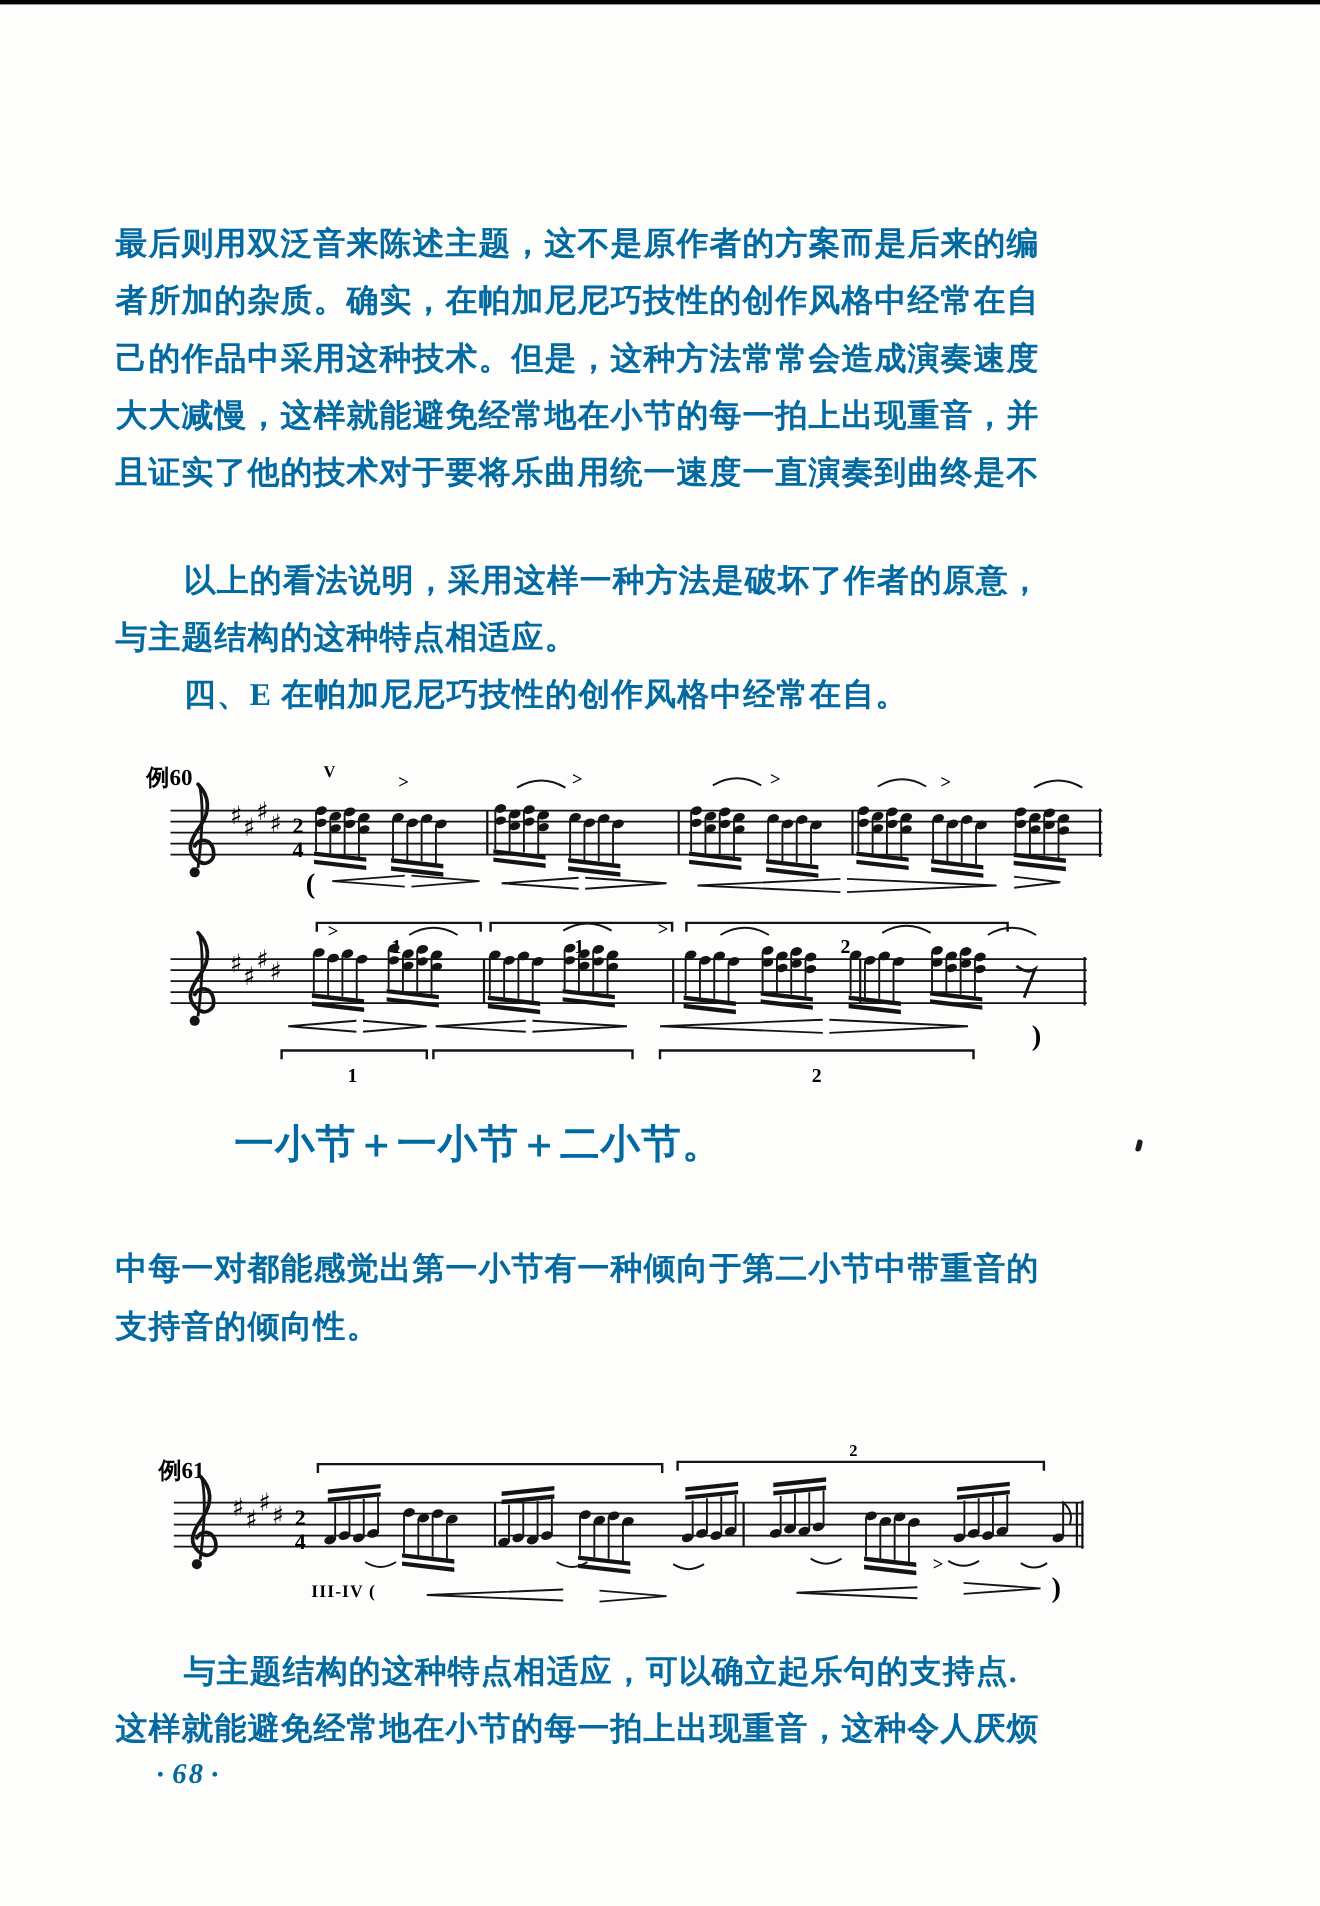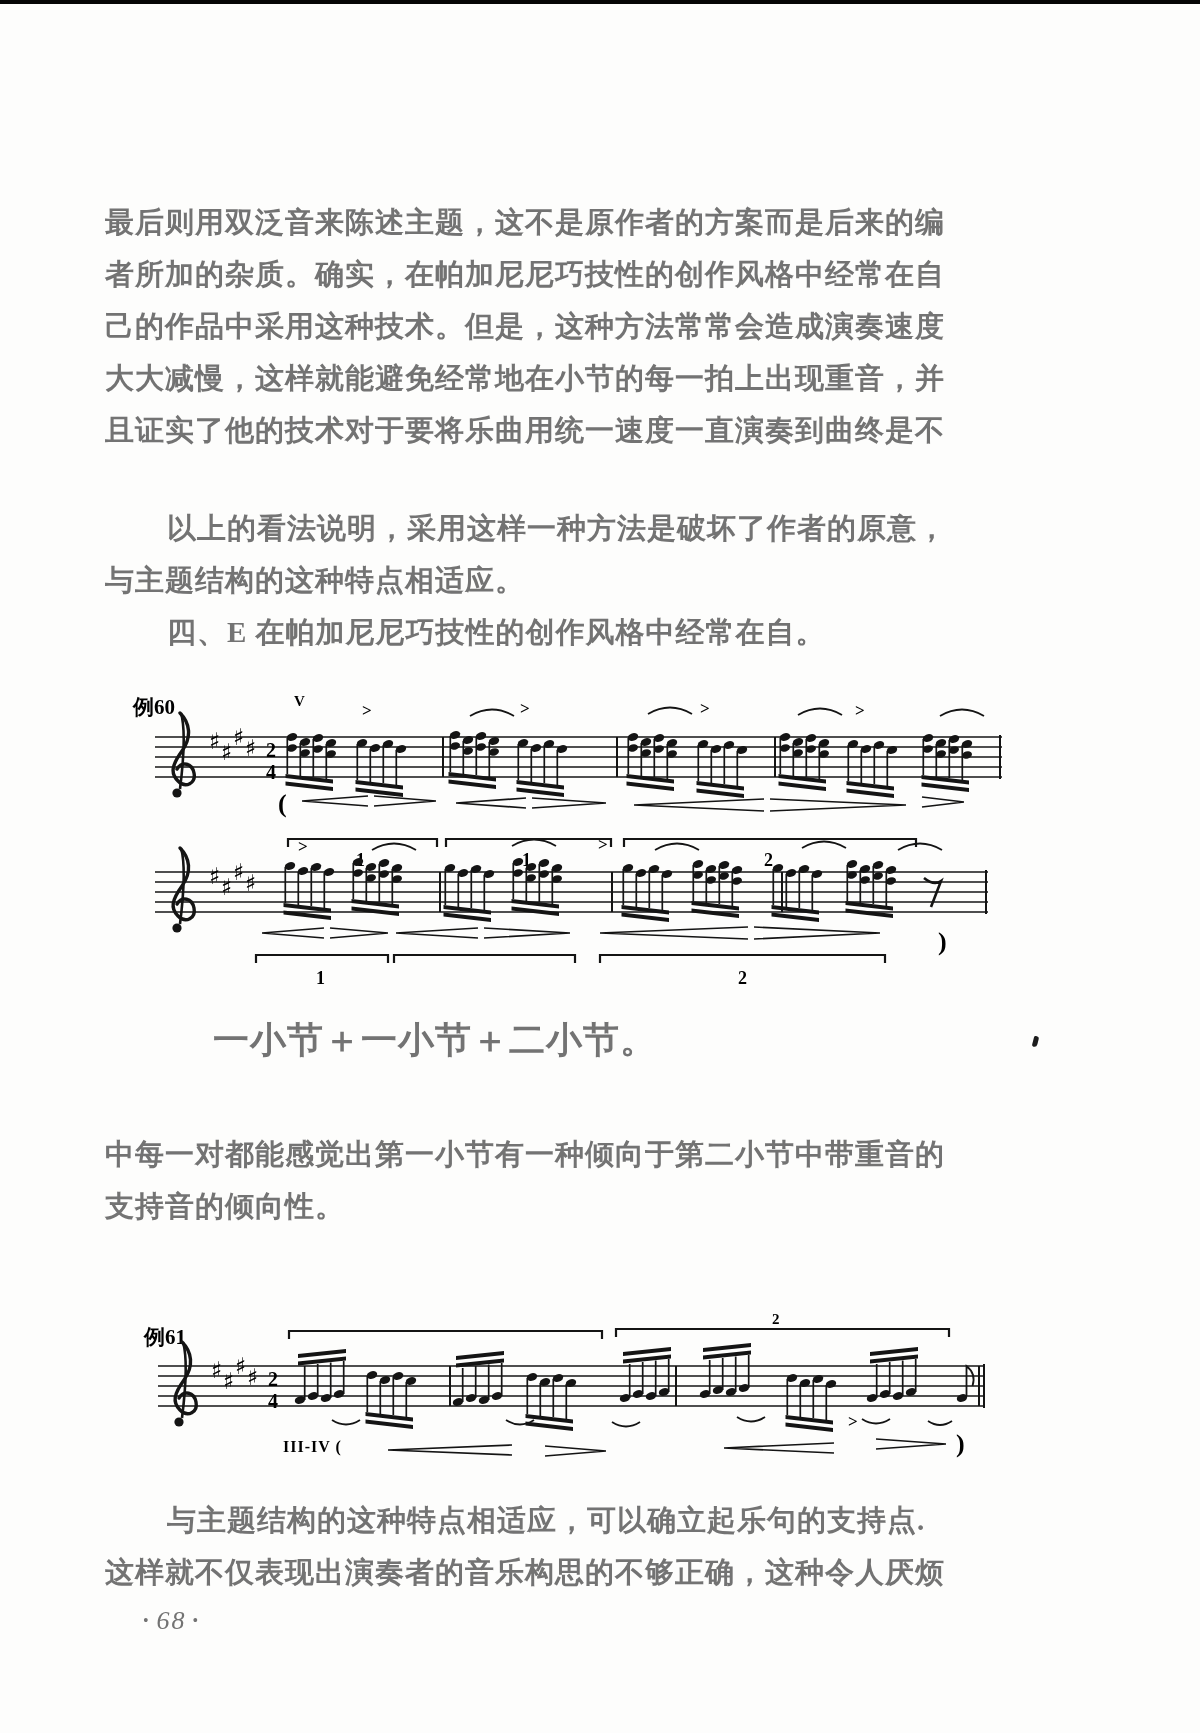--- a/index.html
+++ b/index.html
@@ -1,25 +1,25 @@
 <!DOCTYPE html>
 <html><head>
 <meta charset="utf-8">
 <style>
   html,body{margin:0;padding:0;background:#e8e8e6;}
   .page{position:relative;width:1200px;height:1733px;background:#fdfdfc;overflow:hidden;
-        font-family:"Liberation Serif","DejaVu Serif",serif;color:#737373;}
+        font-family:"Liberation Serif","DejaVu Serif",serif;color:#0369a1;}
   .scan-edge{position:absolute;left:0;top:0;width:1200px;height:4px;background:#050505;}
   .para{position:absolute;left:105px;width:850px;}
   .ln{height:52px;line-height:52px;font-size:29px;font-weight:600;letter-spacing:1px;white-space:nowrap;}
   .ind{padding-left:62px;}
   .ind2{padding-left:108px;}
   .small{font-size:36px;}
-  .footer{position:absolute;left:137px;top:1598px;height:34px;line-height:46px;
-          font-size:26px;font-weight:normal;font-style:italic;letter-spacing:2px;}
+  .footer{position:absolute;left:137px;top:1598px;height:34px;line-height:30px;
+          font-size:26px;font-weight:bold;font-style:italic;letter-spacing:2px;}
   .footer .dot{font-size:16px;font-style:normal;vertical-align:3px;padding:0 6px;}
   .artifact{position:absolute;left:1033px;top:1036px;width:5px;height:11px;background:#1c1c1c;
             border-radius:2px 3px 4px 2px;transform:rotate(14deg);}
   svg.music{position:absolute;left:0;top:0;}
   svg text{font-family:"Liberation Serif","DejaVu Serif",serif;}
   .mus-label{font-size:21px;font-weight:bold;}
   .brk-num{font-size:18px;font-weight:bold;}
   .tup-num{font-size:15px;font-weight:bold;}
   .sharp{font-family:"DejaVu Sans",sans-serif;font-size:23px;font-weight:bold;}
   .tsig{font-size:20px;font-weight:bold;}
@@ -55,21 +55,21 @@
     <div class="ln ind2 small">一小节＋一小节＋二小节。</div>
   </div>
 
   <div class="para" style="top:1128px">
     <div class="ln">中每一对都能感觉出第一小节有一种倾向于第二小节中带重音的</div>
     <div class="ln">支持音的倾向性。</div>
   </div>
 
   <div class="para" style="top:1494px">
     <div class="ln ind">与主题结构的这种特点相适应，可以确立起乐句的支持点.</div>
-    <div class="ln">这样就不仅表现出演奏者的音乐构思的不够正确，这种令人厌烦</div>
+    <div class="ln">这样就能避免经常地在小节的每一拍上出现重音，这种令人厌烦</div>
   </div>
 
   <svg class="music" width="1200" height="1733" viewBox="0 0 1200 1733">
     <defs>
       <g id="clef">
         <path d="M0 -24 C 10 -14, 12 0, 2 14 C -8 28, -10 36, -2 44 C 6 52, 16 46, 14 36 C 12 26, 2 24, -3 32" fill="none" stroke="#141414" stroke-width="3.4" stroke-linecap="round"></path>
         <path d="M1 -24 C 5 -10, 4 20, 0 52" fill="none" stroke="#141414" stroke-width="2.6"></path>
         <circle cx="-3" cy="56" r="4.6" fill="#141414"></circle>
       </g>
       <g id="c16d">

